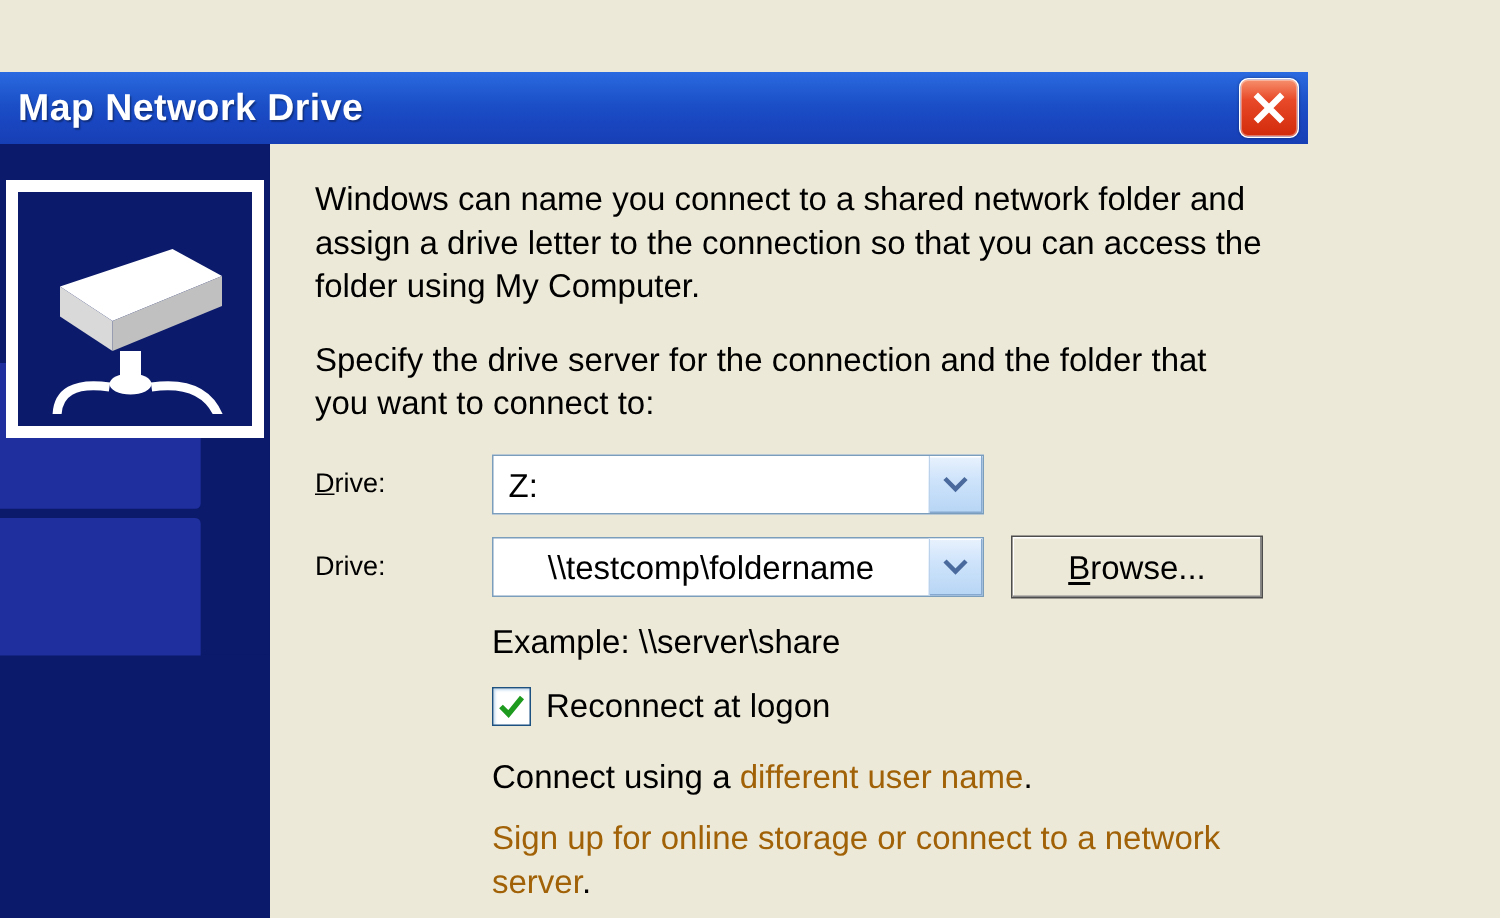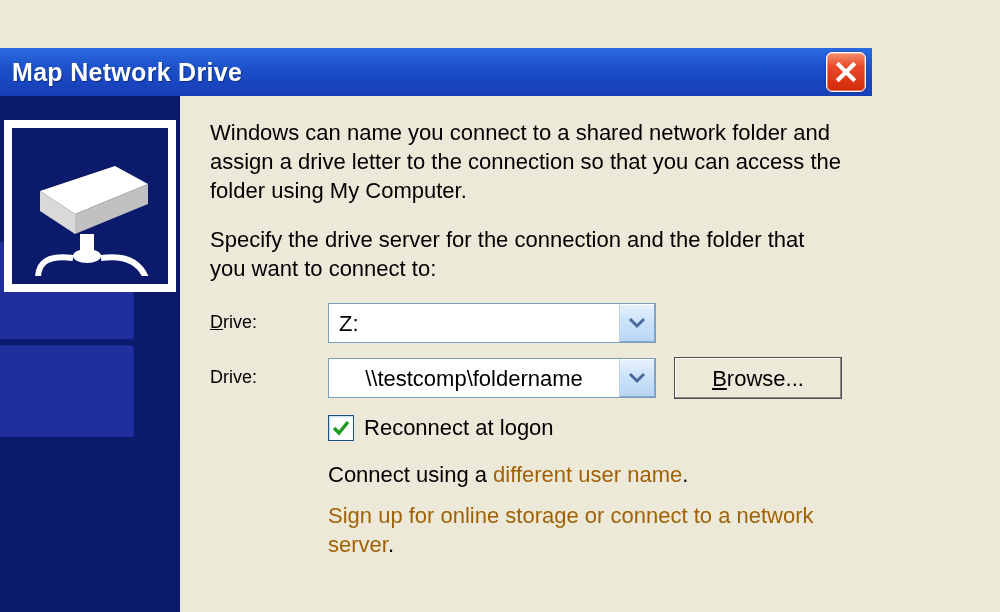--- a/index.html
+++ b/index.html
@@ -255,20 +255,21 @@
             </svg>
           </div>
         </div>
         <div class="browse-btn">
           <span class="ul">B</span>
             <span>rowse...</span>
         </div>
       </div>
 
       <div class="after-form">
+        <div class="example">Example: \\server\share</div>
 
         <div class="checkbox-row">
           <div class="checkbox">
             <svg viewBox="0 0 20 20">
               <path d="M3 10 L8 15 L17 4" stroke="#1e9a1e" stroke-width="3.5" fill="none"></path>
             </svg>
           </div>
           <div><span class="ul">R</span><span>econnect at logon</span></div>
         </div>
 

